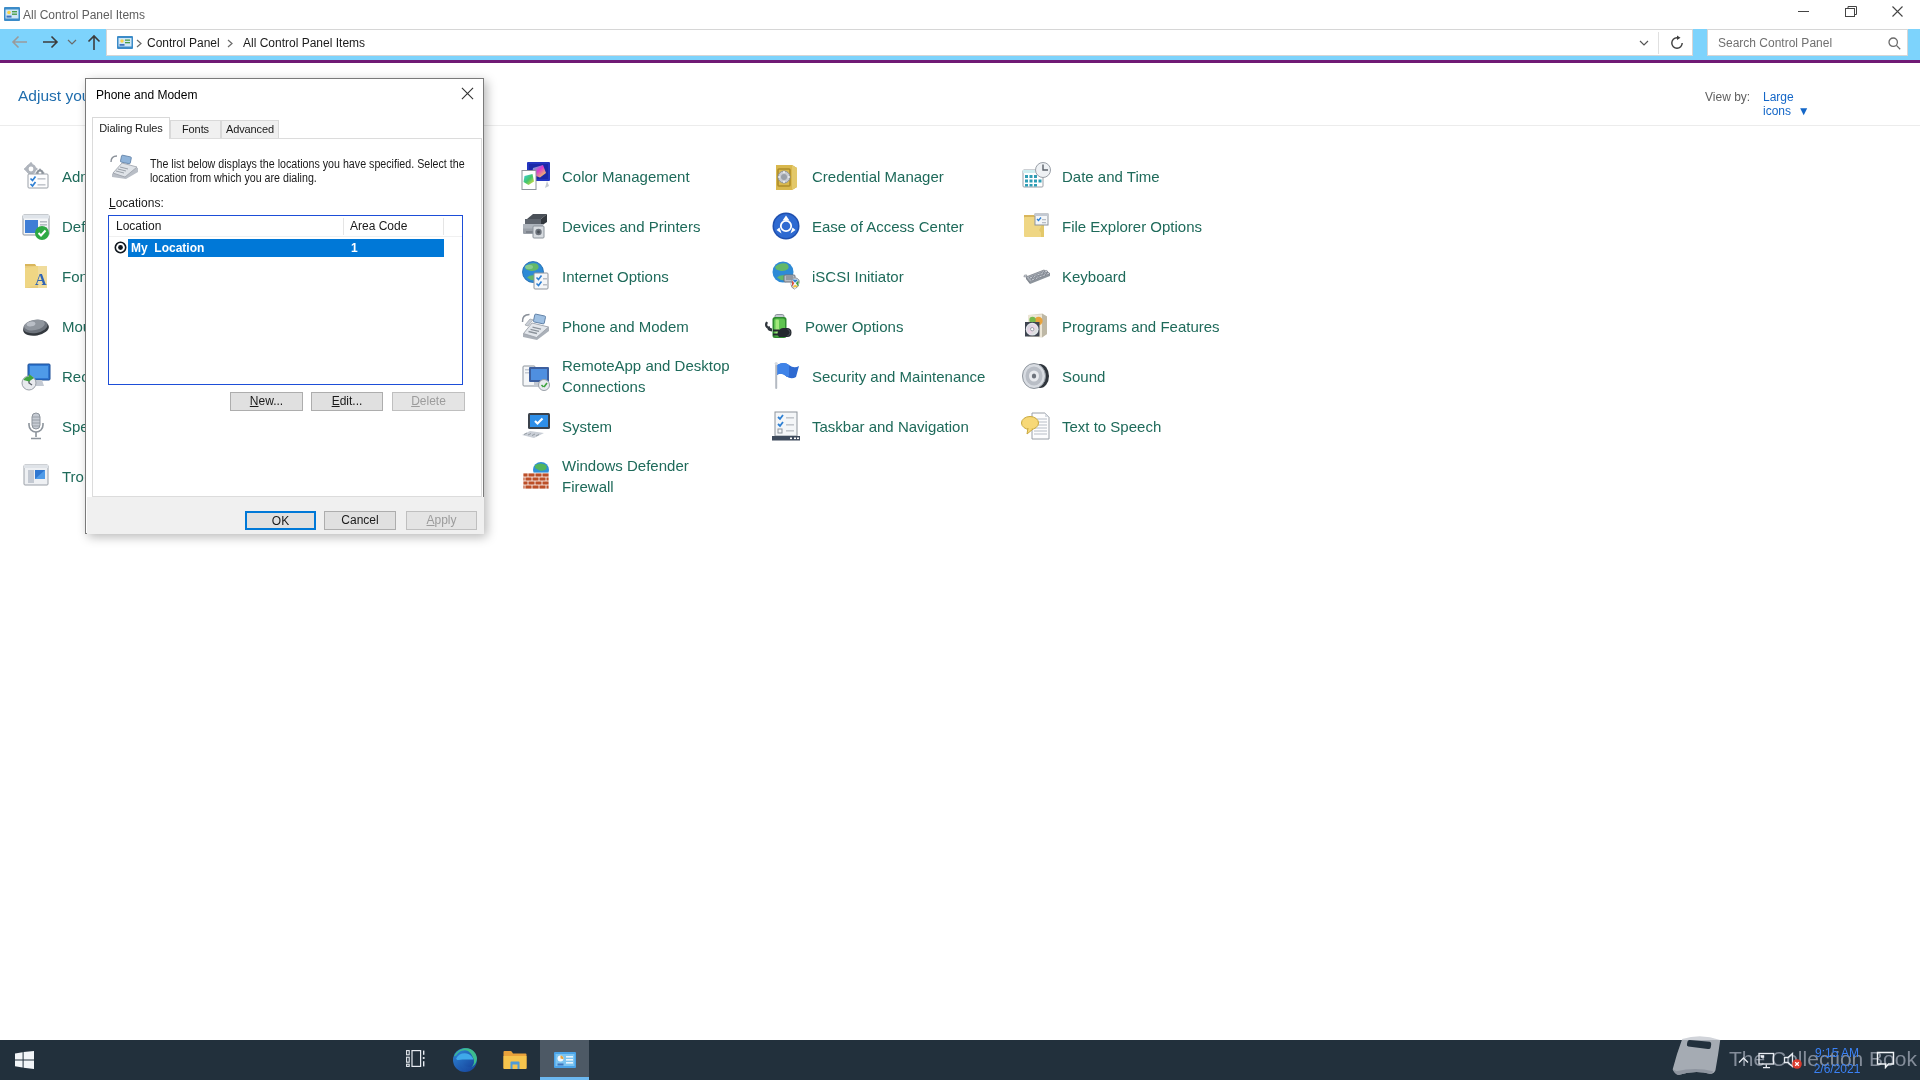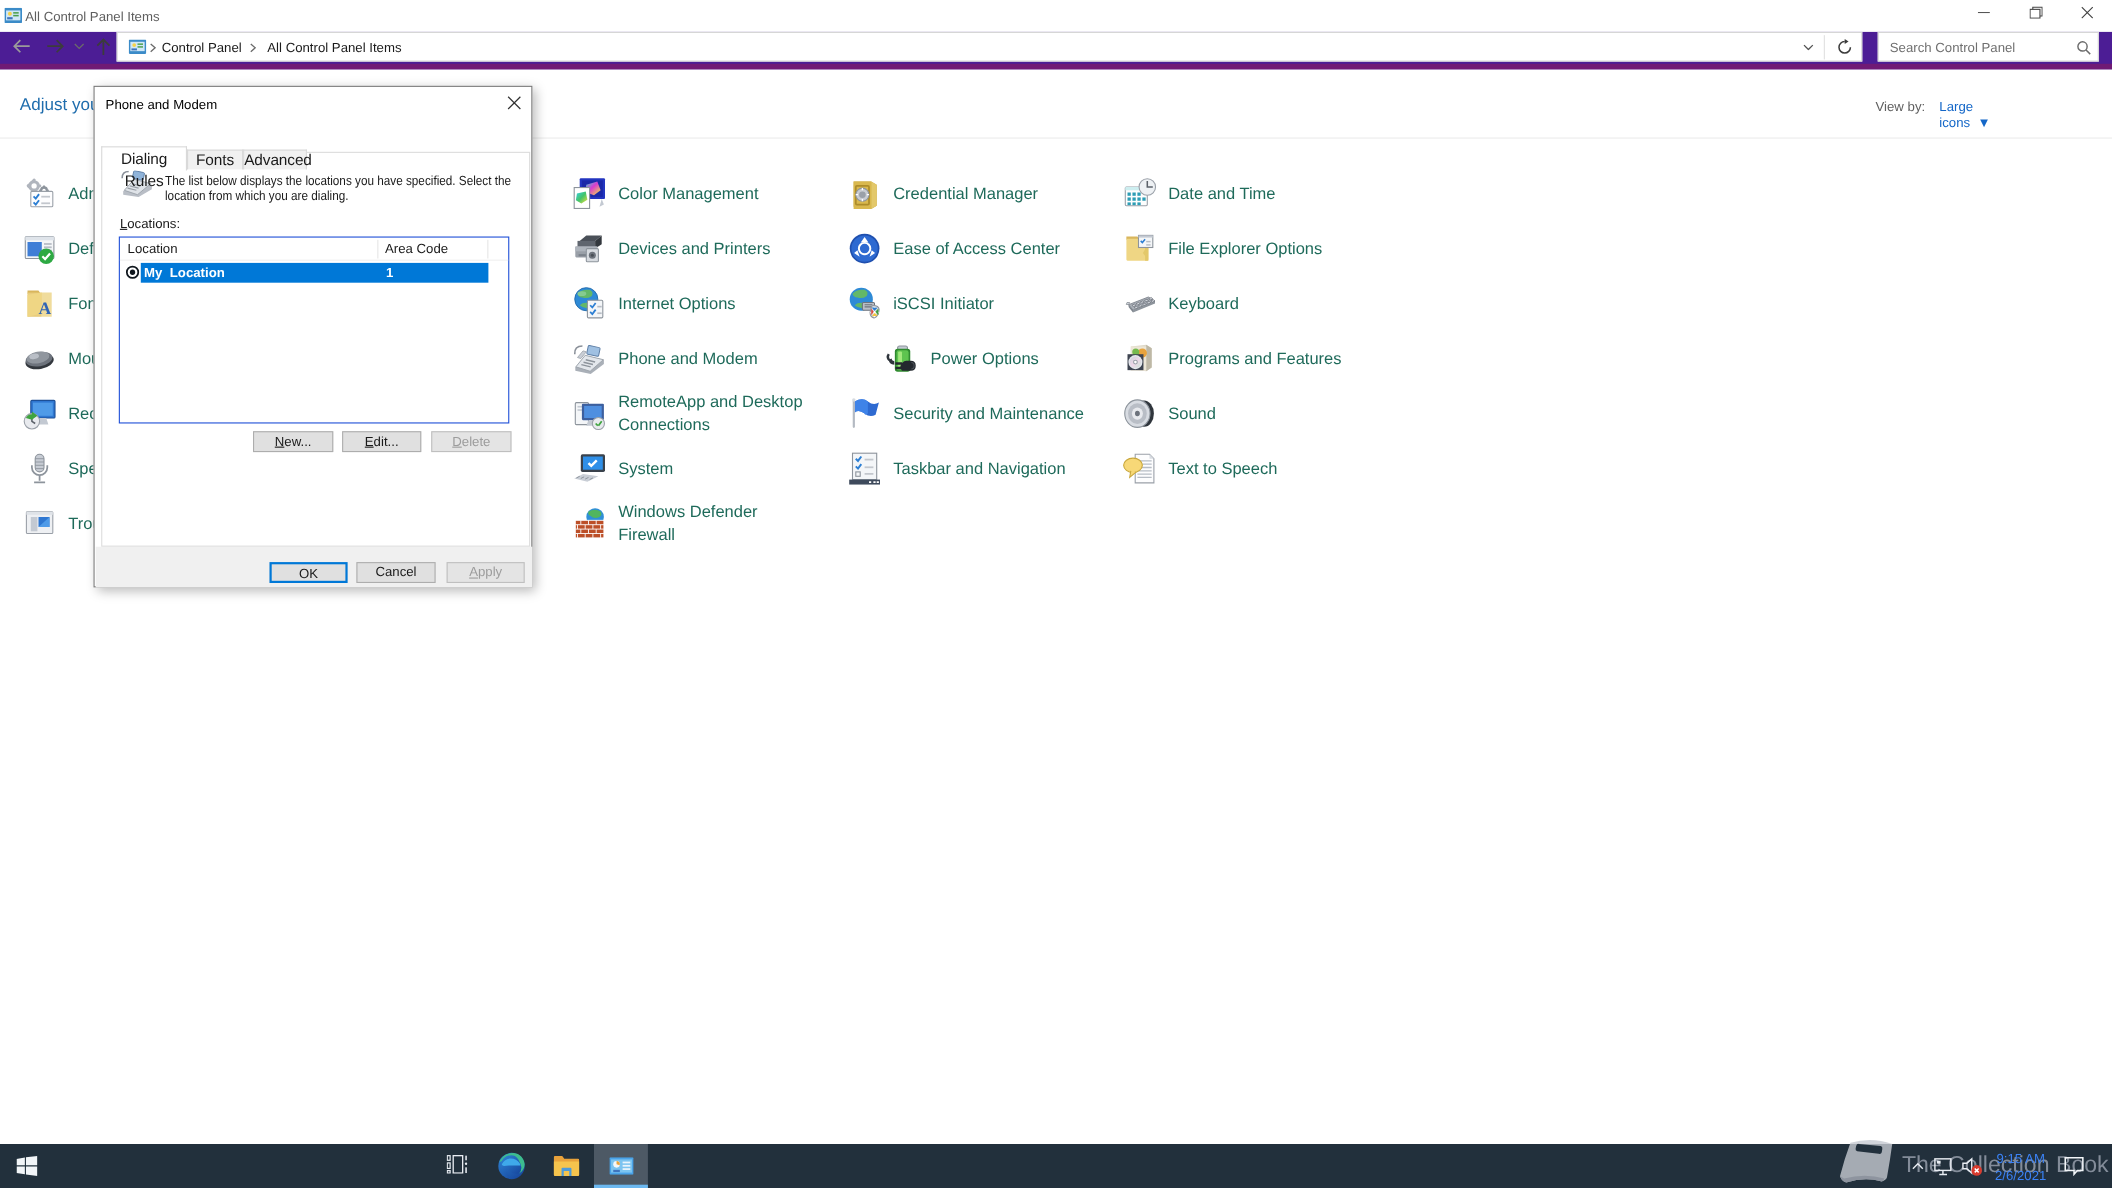--- a/index.html
+++ b/index.html
@@ -5,41 +5,41 @@
 * { margin:0; padding:0; box-sizing:border-box; }
 html,body { width:1920px; height:1080px; overflow:hidden; background:#fff;
   font-family:"Liberation Sans", sans-serif; }
 #screen { position:absolute; left:0; top:0; width:1752px; height:1080px; background:#fff; }
 .abs { position:absolute; }
 
 
 #titlebar { position:absolute; left:0; top:0; width:1920px; height:29px; background:#fff; }
 #titletext { position:absolute; left:23px; top:8px; font-size:12px; color:#5f5f5f; }
 
-#navbar { position:absolute; left:0; top:29px; width:1920px; height:34px; background:#4c1d95; border-bottom:5px solid #701a75; }
+#navbar { position:absolute; left:0; top:29px; width:1920px; height:34px; background:#7dd3fc; border-bottom:3px solid #701a75; }
 .addrbox { position:absolute; left:106px; top:0px; width:1587px; height:27px; border:1px solid #d6d6d6; background:#fff; }
 .searchbox { position:absolute; left:1707px; top:0px; width:201px; height:27px; border:1px solid #d6d6d6; background:#fff; }
 .crumb { position:absolute; top:6px; font-size:12px; color:#1b1b1b; }
 
 
 #header-line { position:absolute; left:0; top:125px; width:1920px; height:1px; background:#ececec; }
 #adjust { position:absolute; left:18px; top:87px; font-size:15.5px; color:#1f6dad; }
 #viewby { position:absolute; left:1705px; top:90px; font-size:12px; color:#5f5f5f; }
 #largeicons { position:absolute; left:1763px; top:90px; font-size:12px; color:#1467c8; }
 
 .item { position:absolute; display:flex; align-items:center; }
 .item .ic { width:32px; height:32px; flex:0 0 32px; }
 .item .lb { margin-left:10px; font-size:15px; color:#1e6a5a; line-height:21px; }
 
 
 #dlg { position:absolute; left:85px; top:78px; width:399px; height:456px; background:#fff;
   border:1px solid #7a7a7a; box-shadow:3px 3px 10px rgba(0,0,0,0.28); }
 #dlg-title { position:absolute; left:10px; top:9px; font-size:12px; color:#000; }
 #dlg-close { position:absolute; right:9px; top:8px; width:13px; height:13px; }
-.tab { position:absolute; font-size:14px; color:#1a1a1a; text-align:center; letter-spacing:-0.1px;margin-top:16px; }
+.tab { position:absolute; font-size:11px; color:#1a1a1a; text-align:center; letter-spacing:-0.1px; }
 #tab1 { left:6px; top:38px; width:78px; height:22px; background:#fff;
   border:1px solid #d9d9d9; border-bottom:none; z-index:3; line-height:20px; }
 #tab2 { left:84px; top:41px; width:51px; height:18px; background:#f0f0f0;
   border:1px solid #d9d9d9; border-bottom:none; z-index:2; line-height:17px; }
 #tab3 { left:135px; top:41px; width:58px; height:18px; background:#f0f0f0;
   border:1px solid #d9d9d9; border-bottom:none; z-index:2; line-height:17px; }
 #tabpage { position:absolute; left:6px; top:59px; width:390px; height:359px;
   background:#fff; border:1px solid #dcdcdc; z-index:1; }
 #dlg-footer { position:absolute; left:1px; top:418px; width:397px; height:37px; background:#f0f0f0; }
 .dtext { position:absolute; font-size:12px; color:#1a1a1a; }
@@ -353,21 +353,21 @@
  <path d="M16 17 h7 M16 19 h7" stroke="#6d737c" stroke-width="1"></path>
  <path d="M22 20 Q22 17 26 18 Q30 19 29 23 Q28 28 24.5 29 Q21 28 21 24 Z" fill="#d8dce2" stroke="#8d949c"></path>
  <path d="M25 19 L25 28.5 M21.3 24 L29 24" stroke="#fff" stroke-width="1.4"></path>
  <path d="M22 20.5 L24.3 23.3 L22 26.6 Z" fill="#d84c3d"></path>
  <path d="M28.5 20.5 L25.8 23.3 L28.5 26.6 Z" fill="#3f9e3f"></path>
  <path d="M22.5 19.5 L27.8 19.8 L25 22.8 Z" fill="#2d7fd3"></path>
  <path d="M22.5 27.5 L28 27 L25 24.5 Z" fill="#f3c53d"></path>
           </svg></div>
         <div class="lb">iSCSI Initiator</div>
       </div>
-      <div class="item" style="left:804px;top:310px;height:32px">
+      <div class="item" style="left:763px;top:310px;height:32px">
         <div class="ic"><svg viewBox="0 0 32 32">
  <path d="M4 12 Q2 15 4.5 17.5" stroke="#2f353c" stroke-width="2.2" fill="none"></path>
  <rect x="12" y="4.5" width="9" height="4" rx="1.8" fill="#c3c9d2" stroke="#8d949c"></rect>
  <rect x="9.5" y="7" width="14" height="21" rx="2.5" fill="#2f8a2f"></rect>
  <rect x="11" y="8.5" width="11" height="18" rx="2" fill="#5ec44f"></rect>
  <path d="M12.5 10 Q12.5 9.5 13.5 9.5 L15 9.5 Q16 9.5 16 10.5 L16 24 Q16 25 15 25 L13.5 25 Q12.5 25 12.5 24 Z" fill="#a2e87c"></path>
  <path d="M4 17 Q4 21 9 21.5 L9 18.5 Q6.5 18 6.5 16 Z" fill="#2f353c"></path>
  <path d="M24 18 Q28.5 18 28.5 22.5 Q28.5 27 24 27 L16 27 Q13 23.5 16 20 Q18 18 20 18 Z" fill="#23282e"></path>
  <path d="M16 20.5 L10 20.5 M16 24.5 L10 24.5" stroke="#23282e" stroke-width="2.2"></path>
  <path d="M24.5 19.5 Q27 19.5 27 22.5 Q27 25.5 24.5 25.5" stroke="#4a5058" stroke-width="1" fill="none"></path>

